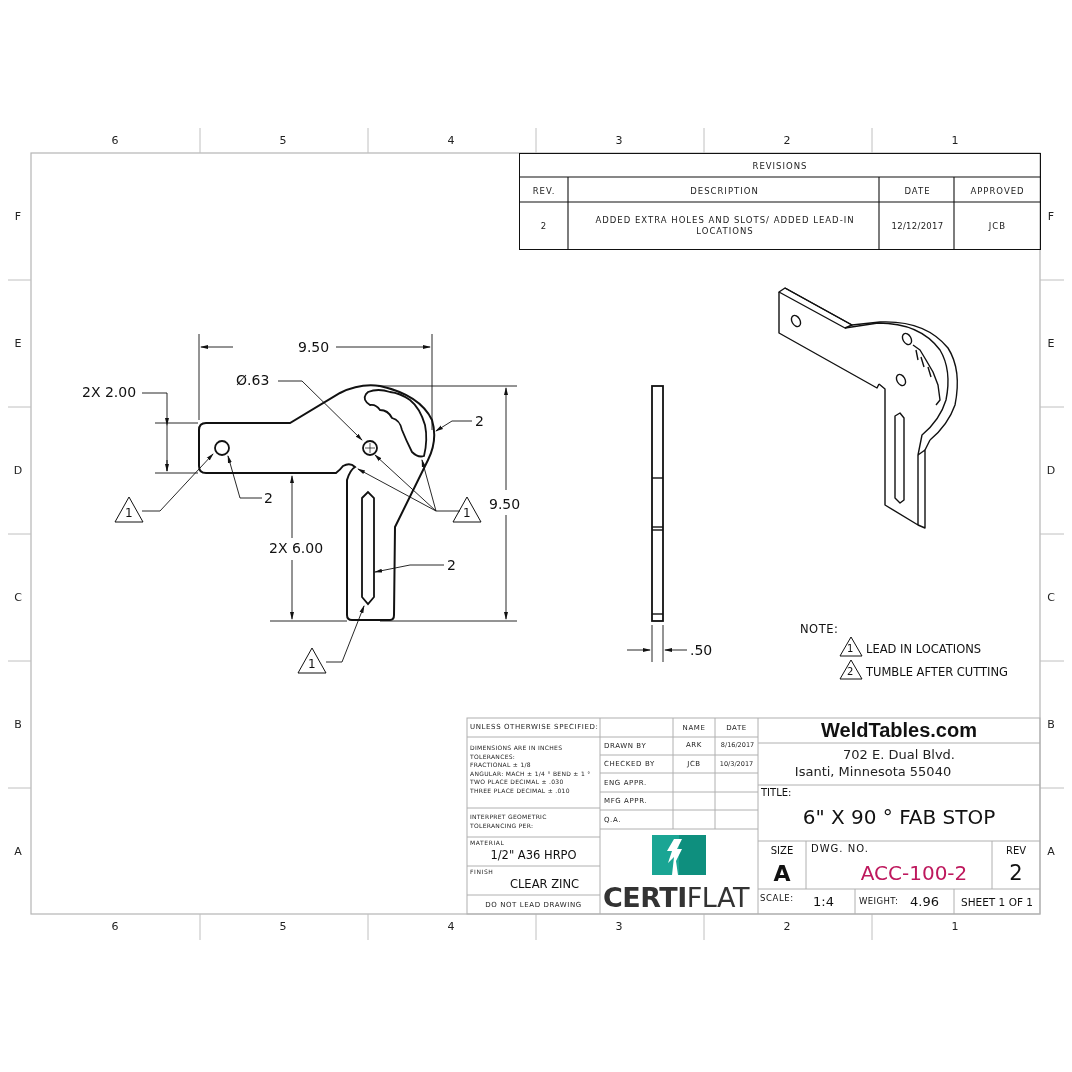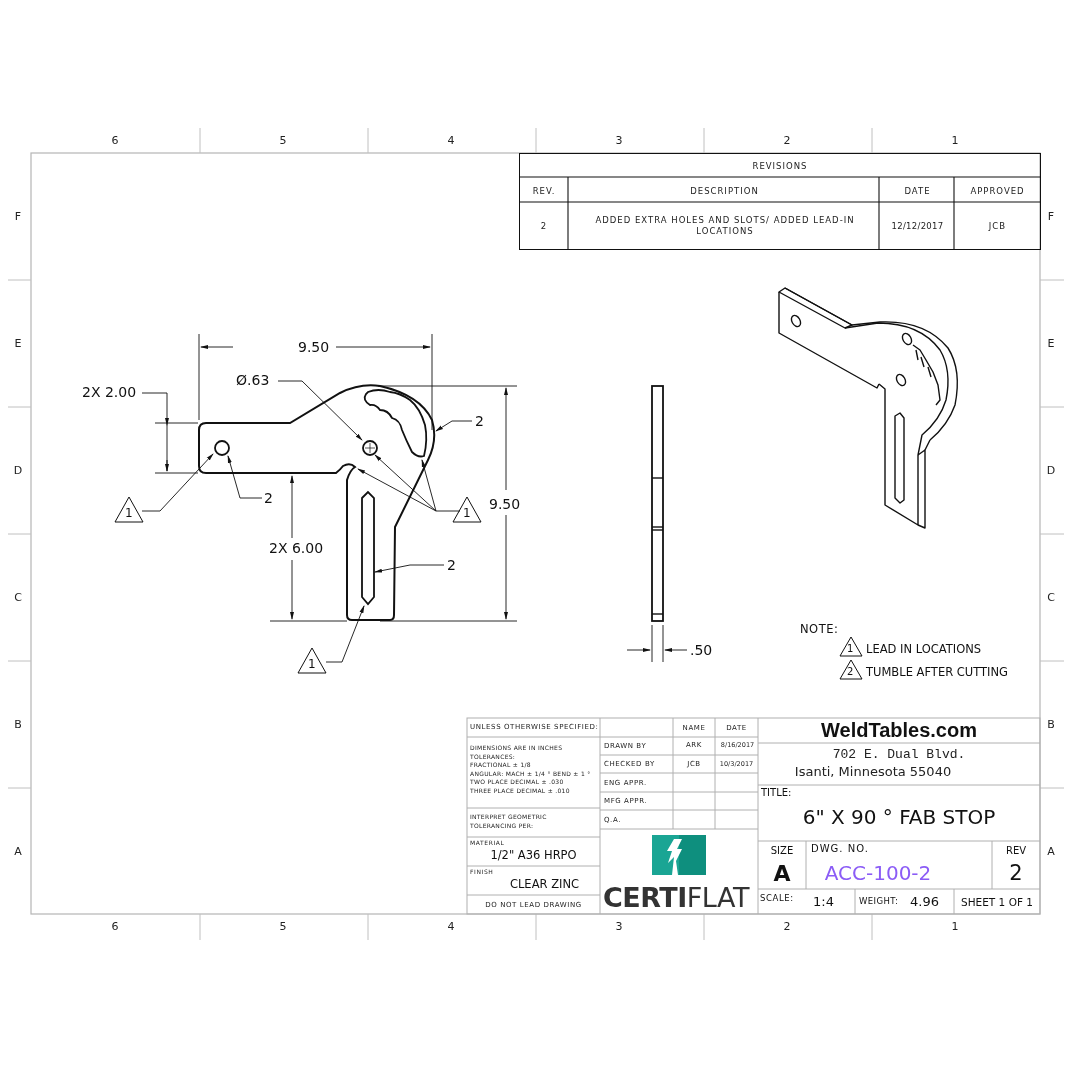--- a/index.html
+++ b/index.html
@@ -292,30 +292,30 @@
 
 <div class="abs" style="left:652px;top:835px;width:54px;height:40px;background:#1aa594;">
   <svg width="54" height="40" style="position:absolute;left:0;top:0;">
     <path d="M27 0 L54 0 L54 40 L27 40 Z" fill="#0e8f7e"></path>
     <path d="M22 4 L15 16 L20 16 L16 28 L22 22 L20 40 L26 40 L24 26 L30 14 L25 14 L30 4 Z" fill="#ffffff"></path>
   </svg>
 </div>
 <div class="abs" style="left:603px;top:882px;font-size:27px;line-height:32px;color:#333;letter-spacing:-0.5px;"><span style="font-weight:bold;">CERTI</span><span style="font-weight:normal;">FLAT</span></div>
 
 <div class="cell" style="left:758px;top:718px;width:282px;height:25px;font-family:'Liberation Sans',sans-serif;font-weight:bold;font-size:20px;">WeldTables.com</div>
-<div class="cell" style="left:758px;top:745px;width:282px;height:18px;font-size:13px;color:#222;font-family:Liberation Mono, monospace;">702 E. Dual Blvd.</div>
+<div class="cell" style="left:758px;top:745px;width:282px;height:18px;font-size:13px;color:#222;">702 E. Dual Blvd.</div>
 <div class="cell" style="left:732px;top:762px;width:282px;height:18px;font-size:13px;color:#222;">Isanti, Minnesota 55040</div>
 
 <div class="abs" style="left:761px;top:787px;font-size:10px;">TITLE:</div>
 <div class="cell" style="left:758px;top:803px;width:282px;height:28px;font-size:20px;">6" X 90 ° FAB STOP</div>
 
 <div class="cell" style="left:758px;top:843px;width:48px;height:14px;font-size:10px;">SIZE</div>
 <div class="cell" style="left:758px;top:859px;width:48px;height:28px;font-size:22px;font-weight:bold;">A</div>
 <div class="abs" style="left:811px;top:843px;font-size:10px;letter-spacing:1px;">DWG.  NO.</div>
-<div class="cell" style="left:770px;top:859px;width:216px;height:28px;font-size:20px;color:#8b5cf6;">ACC-100-2</div>
+<div class="cell" style="left:806px;top:859px;width:216px;height:28px;font-size:20px;color:#be185d;">ACC-100-2</div>
 <div class="cell" style="left:992px;top:843px;width:48px;height:14px;font-size:10px;">REV</div>
 <div class="cell" style="left:992px;top:859px;width:48px;height:28px;font-size:21px;">2</div>
 
 <div class="abs" style="left:760px;top:893px;font-size:8.5px;letter-spacing:0.6px;">SCALE:</div>
 <div class="abs" style="left:813px;top:894px;font-size:13px;">1:4</div>
 <div class="abs" style="left:859px;top:896px;font-size:8.5px;letter-spacing:0.4px;">WEIGHT:</div>
 <div class="abs" style="left:910px;top:894px;font-size:13px;">4.96</div>
 <div class="cell" style="left:954px;top:889px;width:86px;height:25px;font-size:10.5px;">SHEET 1 OF 1</div>
 
 </body></html>

